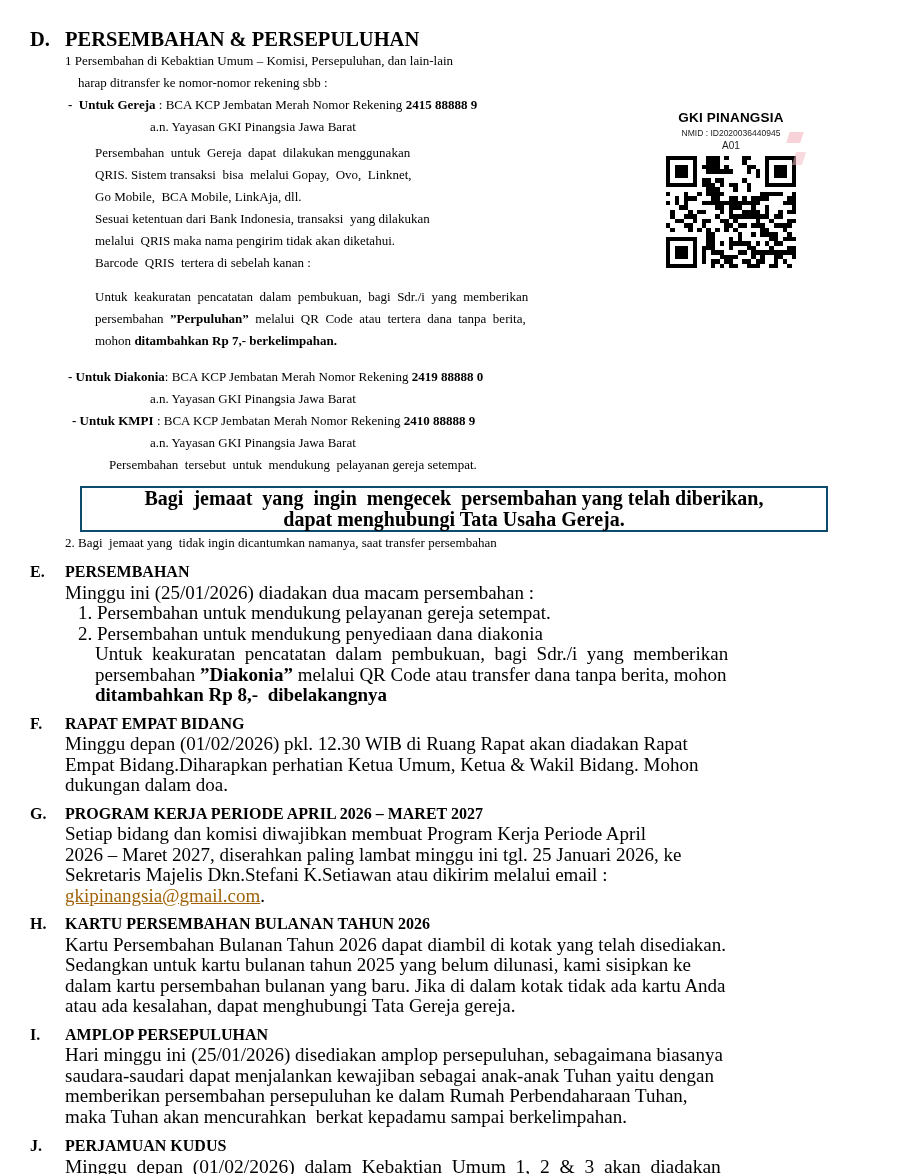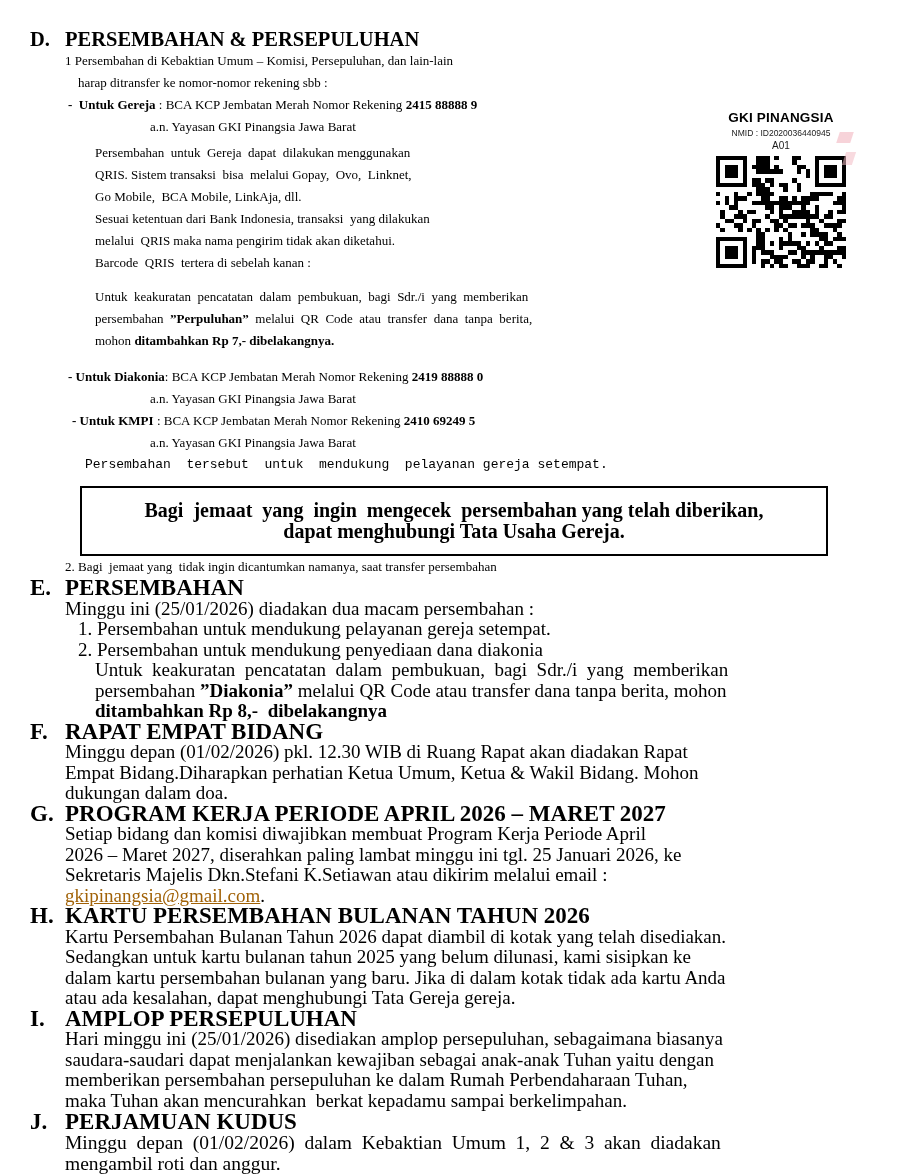--- a/index.html
+++ b/index.html
@@ -8,39 +8,39 @@
     font-family:"Liberation Serif", serif;
     overflow:hidden;position:relative;
   }
   #doc{position:absolute;left:0;top:28px;width:823px;padding-left:30px;box-sizing:border-box;}
   .line{white-space:pre;}
   .sec-d .line{font-size:13px;line-height:22px;height:22px;}
   .sec-mid .line{font-size:19px;line-height:20.5px;height:20.5px;}
   .sec-j .line{font-size:19.5px;line-height:21px;height:21px;}
   .shead{font-weight:bold;}
   .sec-d .shead{font-size:20.5px;}
-  .sec-mid .shead,.sec-j .shead{font-size:23px;}
+  .sec-mid .shead,.sec-j .shead{font-size:16px;margin-top:8px;}
   .sl{display:inline-block;width:35px;}
   .b{font-weight:bold;}
   .i65{margin-left:35px;}
   .i68{margin-left:38px;}
   .i72{margin-left:42px;}
   .i78{margin-left:48px;}
-  .i85{margin-left:55px;font-family:Liberation Mono, monospace;}
+  .i85{margin-left:79px;}
   .i95{margin-left:65px;}
   .i225{margin-left:120px;}
   .infobox{
     margin-left:50px;width:748px;box-sizing:border-box;
-    border:2px solid #000000;text-align:center;padding:12px;
+    border:2px solid #0c4a6e;text-align:center;padding:0;
   }
   .infobox .line{margin-left:0 !important;font-size:20px;line-height:21px;height:21px;font-weight:bold;}
   .link{color:#a16207;text-decoration:underline;cursor:pointer;}
   
   .qrcol{
-    position:absolute;left:706px;top:110px;width:150px;text-align:center;
+    position:absolute;left:656px;top:110px;width:150px;text-align:center;
     font-family:"Liberation Sans", sans-serif;
   }
   .qrtitle{font-weight:bold;font-size:13.5px;letter-spacing:.2px;}
   .qrnmid{font-size:8.5px;margin-top:3px;color:#1a1a1a;}
   .qrterm{font-size:10px;margin-top:2px;color:#1a1a1a;}
   #qr{margin-top:5px;}
   .wm1{position:absolute;left:132px;top:22px;width:14px;height:11px;background:#f3bcc4;opacity:.65;transform:skewX(-18deg);}
   .wm2{position:absolute;left:138px;top:42px;width:10px;height:13px;background:#f3bcc4;opacity:.55;transform:skewX(-18deg);}
 </style>
 </head>
@@ -55,26 +55,26 @@
       <div class="line i225"><span>a.n. Yayasan GKI Pinangsia Jawa Barat</span></div>
       <div style="height: 4px;"></div>
       <div class="line i95"><span>Persembahan  untuk  Gereja  dapat  dilakukan menggunakan</span></div>
       <div class="line i95"><span>QRIS. Sistem transaksi  bisa  melalui Gopay,  Ovo,  Linknet,</span></div>
       <div class="line i95"><span>Go Mobile,  BCA Mobile, LinkAja, dll.</span></div>
       <div class="line i95"><span>Sesuai ketentuan dari Bank Indonesia, transaksi  yang dilakukan</span></div>
       <div class="line i95"><span>melalui  QRIS maka nama pengirim tidak akan diketahui.</span></div>
       <div class="line i95"><span>Barcode  QRIS  tertera di sebelah kanan :</span></div>
       <div style="height: 12px;"></div>
       <div class="line i95"><span>Untuk  keakuratan  pencatatan  dalam  pembukuan,  bagi  Sdr./i  yang  memberikan</span></div>
-      <div class="line i95"><span>persembahan  </span><span class="b">”Perpuluhan”</span><span>  melalui  QR  Code  atau  transfer  dana  tanpa  berita,</span></div>
-      <div class="line i95"><span>mohon </span><span class="b">ditambahkan Rp 7,- dibelakangnya.</span></div>
+      <div class="line i95"><span>persembahan  </span><span class="b">”Perpuluhan”</span><span>  melalui  QR  Code  atau  tertera  dana  tanpa  berita,</span></div>
+      <div class="line i95"><span>mohon </span><span class="b">ditambahkan Rp 7,- berkelimpahan.</span></div>
       <div style="height: 14px;"></div>
       <div class="line i68"><span class="b">- Untuk Diakonia</span><span>: BCA KCP Jembatan Merah Nomor Rekening </span><span class="b">2419 88888 0</span></div>
       <div class="line i225"><span>a.n. Yayasan GKI Pinangsia Jawa Barat</span></div>
-      <div class="line i72"><span class="b">- Untuk KMPI</span><span> : BCA KCP Jembatan Merah Nomor Rekening </span><span class="b">2410 69249 5</span></div>
+      <div class="line i72"><span class="b">- Untuk KMPI</span><span> : BCA KCP Jembatan Merah Nomor Rekening </span><span class="b">2410 88888 9</span></div>
       <div class="line i225"><span>a.n. Yayasan GKI Pinangsia Jawa Barat</span></div>
       <div class="line i85"><span>Persembahan  tersebut  untuk  mendukung  pelayanan gereja setempat.</span></div>
       <div style="height: 10px;"></div>
       <div class="infobox">
         <div class="line"><span class="b">Bagi  jemaat  yang  ingin  mengecek  persembahan yang telah diberikan,</span></div>
         <div class="line"><span class="b">dapat menghubungi Tata Usaha Gereja.</span></div>
       </div>
       <div class="line i65"><span>2. Bagi  jemaat yang  tidak ingin dicantumkan namanya, saat transfer persembahan</span></div>
     </div>
     <div class="sec-mid">

